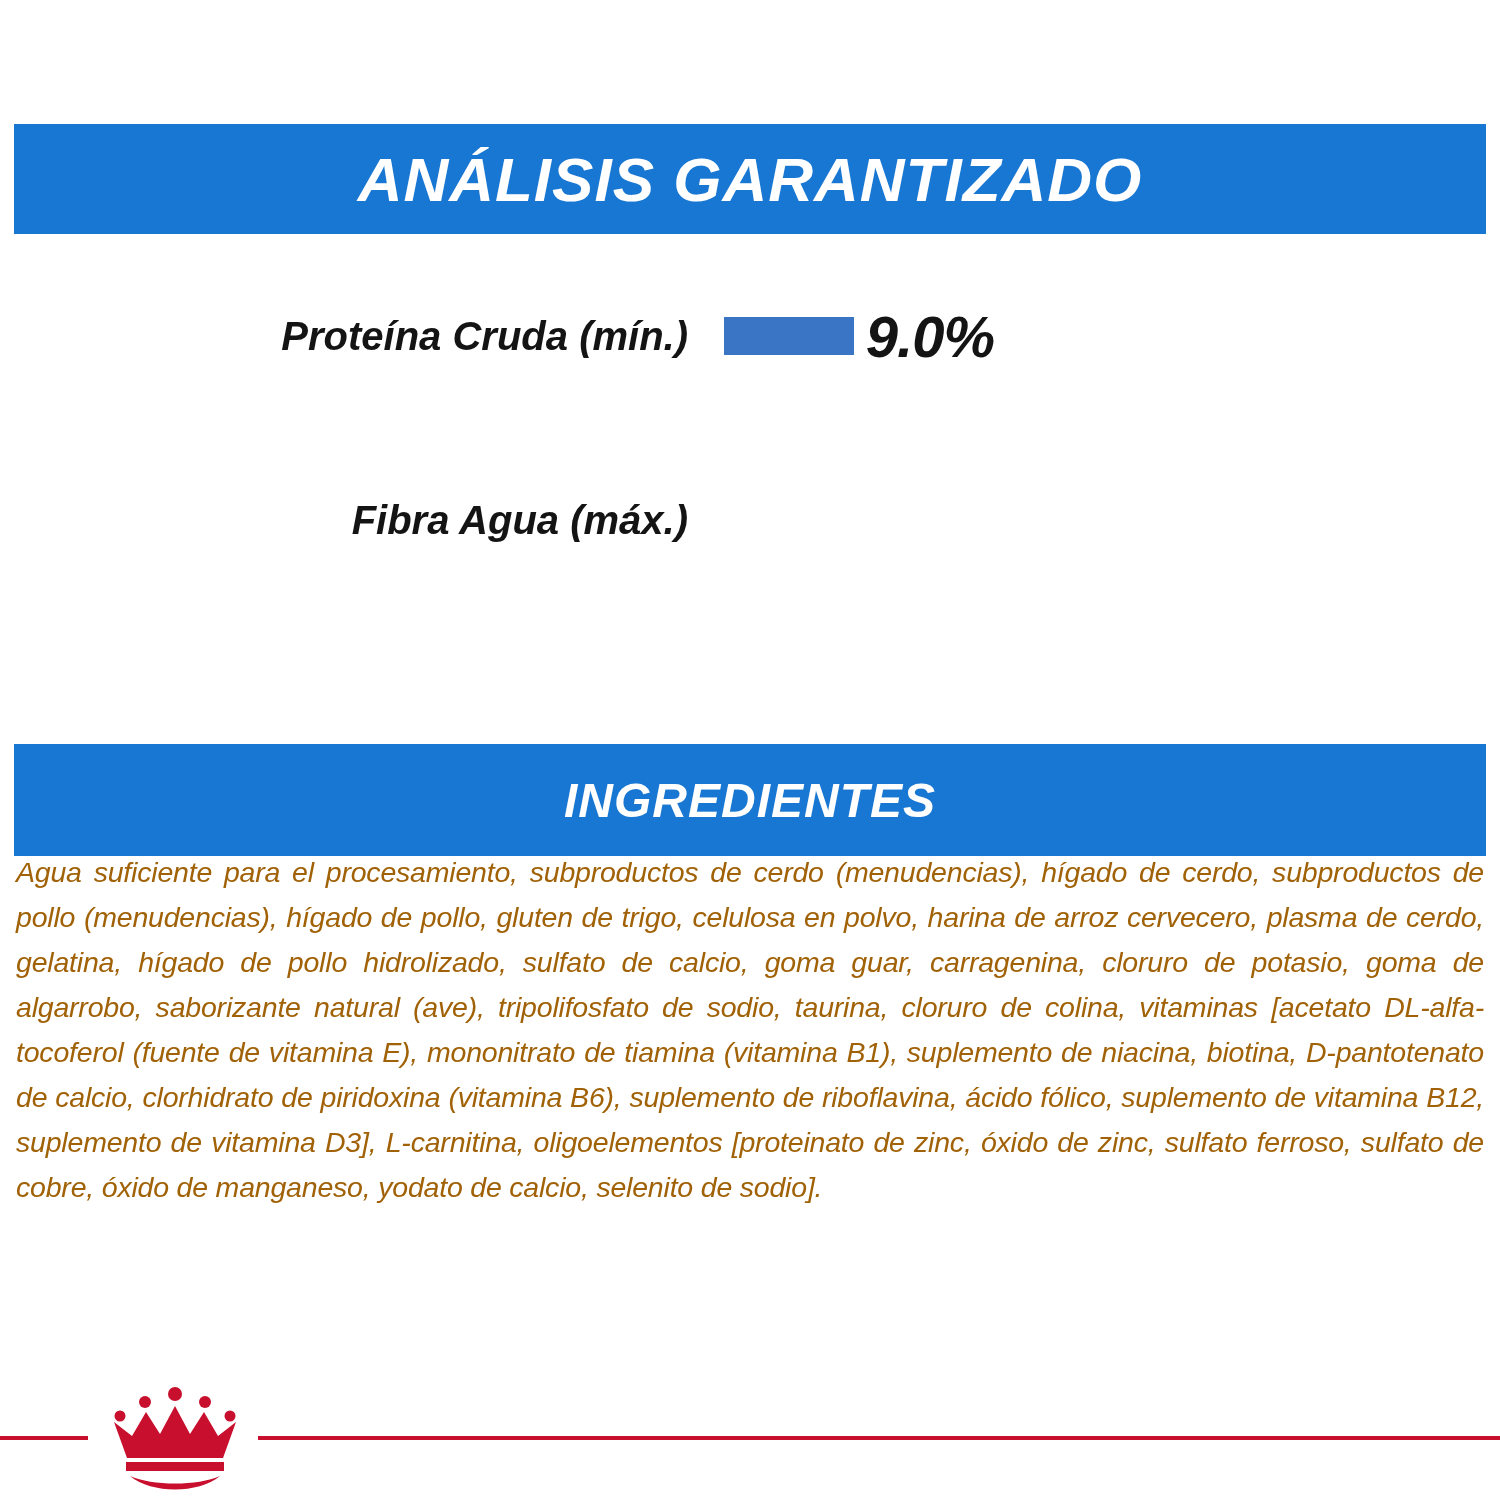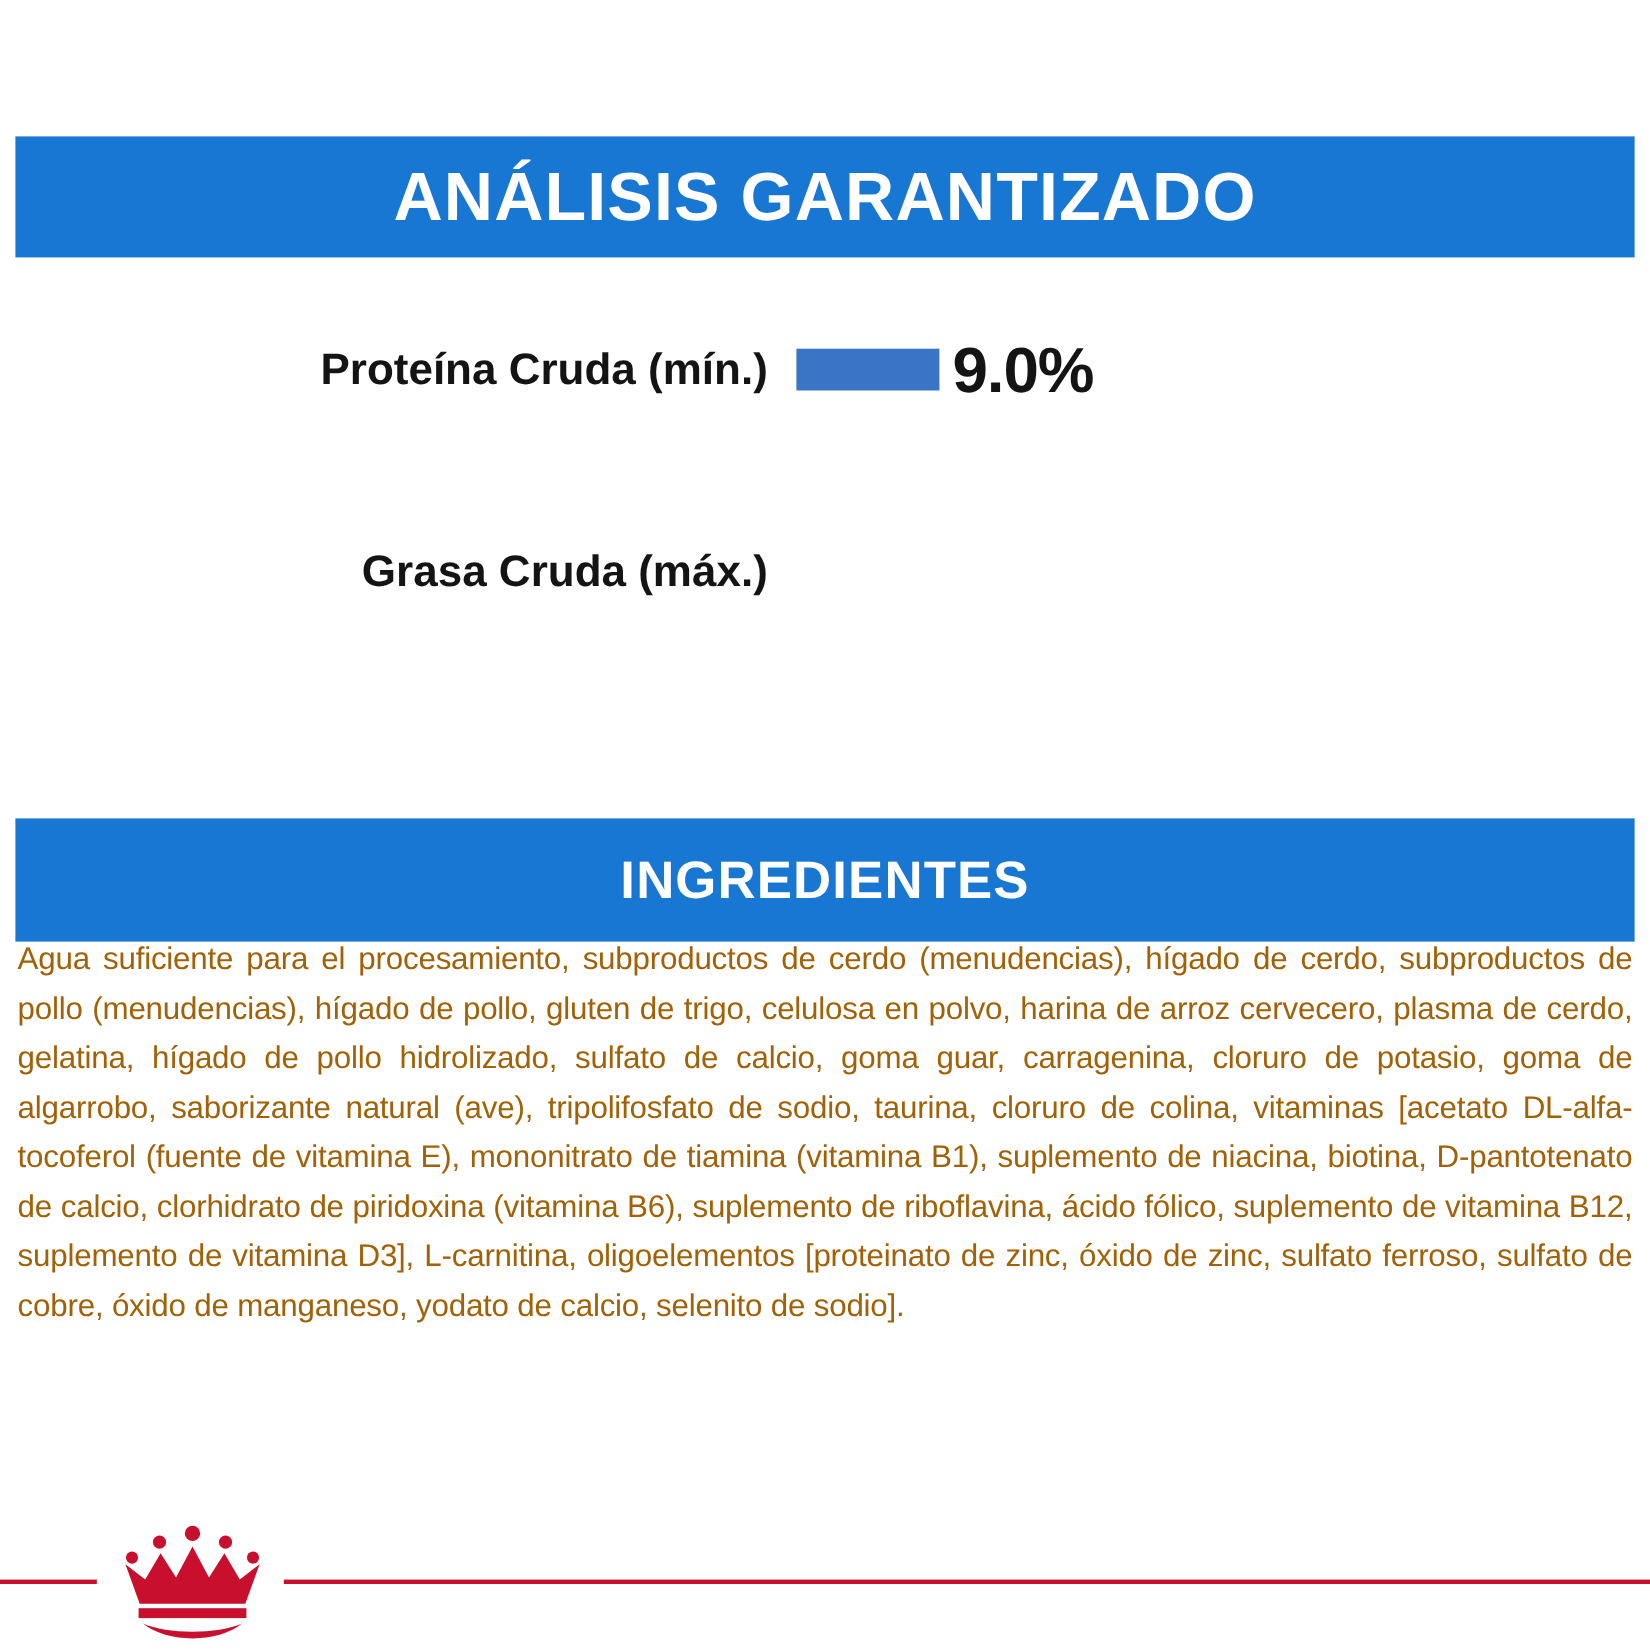--- a/index.html
+++ b/index.html
@@ -14,20 +14,21 @@
     color: #1a1a1a;
     overflow: hidden;
     position: relative;
   }
 
   .page {
     width: 1500px;
     height: 1257px;
     position: relative;
     box-sizing: border-box;
+    font-style: italic;
   }
 
   
   .banner {
     background: #1877d2;
     color: #ffffff;
     display: flex;
     align-items: center;
     justify-content: center;
     letter-spacing: 1px;
@@ -62,21 +63,21 @@
 
   .an-row {
     display: flex;
     align-items: center;
     height: 92px;
   }
 
   .an-label {
     width: 710px;
     text-align: right;
-    padding-right: 26px;
+    padding-right: 36px;
     box-sizing: border-box;
     font-size: 40px;
     font-weight: 700;
     color: #141414;
     letter-spacing: 0px;
   }
 
   .an-barwrap {
     width: 270px;
     display: flex;
@@ -153,21 +154,21 @@
       <div class="an-barwrap">
         <div class="an-bar" style="width:254px"></div>
         <div class="an-value">9.0%</div>
       </div>
     </div>
 
     <div class="an-row">
     </div>
 
     <div class="an-row">
-      <div class="an-label">Grasa Cruda (máx.)</div>
+      <div class="an-label">Fibra Agua (máx.)</div>
     </div>
 
   </div>
 
   <div class="banner" id="ingredients-banner">
     <span>INGREDIENTES</span>
   </div>
 
   <div id="ingredients-text">Agua suficiente para el procesamiento, subproductos de cerdo (menudencias), hígado de cerdo, subproductos de pollo (menudencias), hígado de pollo, gluten de trigo, celulosa en polvo, harina de arroz cervecero, plasma de cerdo, gelatina, hígado de pollo hidrolizado, sulfato de calcio, goma guar, carragenina, cloruro de potasio, goma de algarrobo, saborizante natural (ave), tripolifosfato de sodio, taurina, cloruro de colina, vitaminas [acetato DL-alfa-tocoferol (fuente de vitamina E), mononitrato de tiamina (vitamina B1), suplemento de niacina, biotina, D-pantotenato de calcio, clorhidrato de piridoxina (vitamina B6), suplemento de riboflavina, ácido fólico, suplemento de vitamina B12, suplemento de vitamina D3], L-carnitina, oligoelementos [proteinato de zinc, óxido de zinc, sulfato ferroso, sulfato de cobre, óxido de manganeso, yodato de calcio, selenito de sodio].</div>
 

